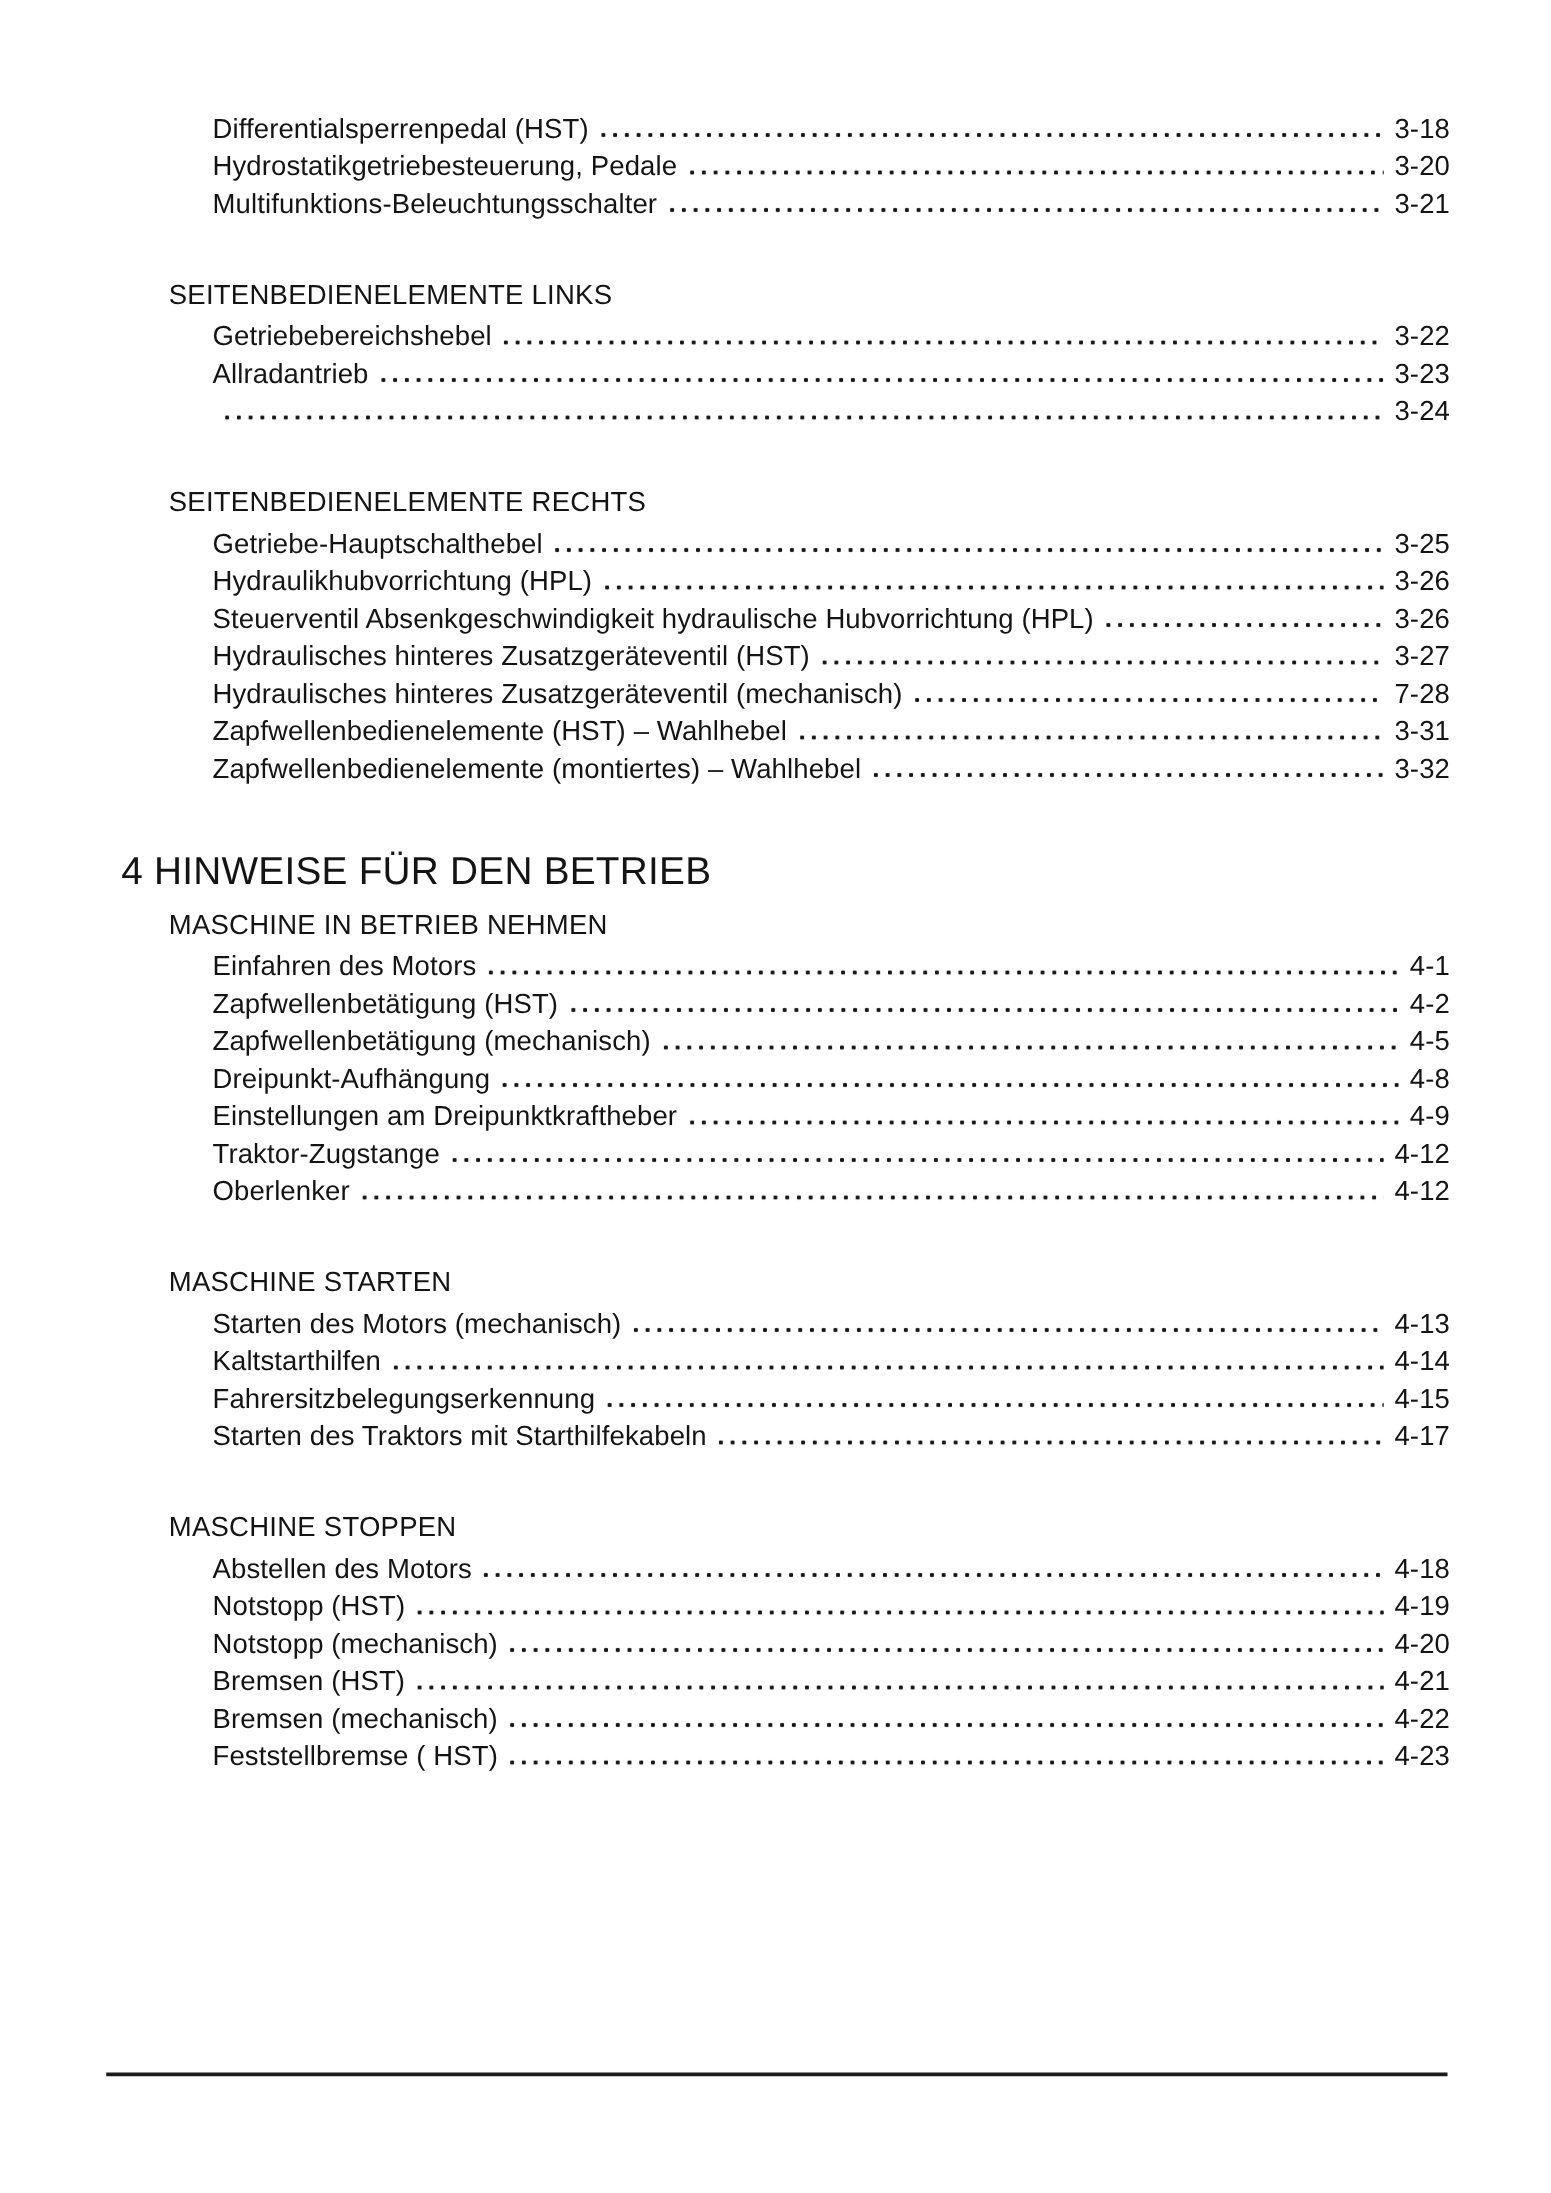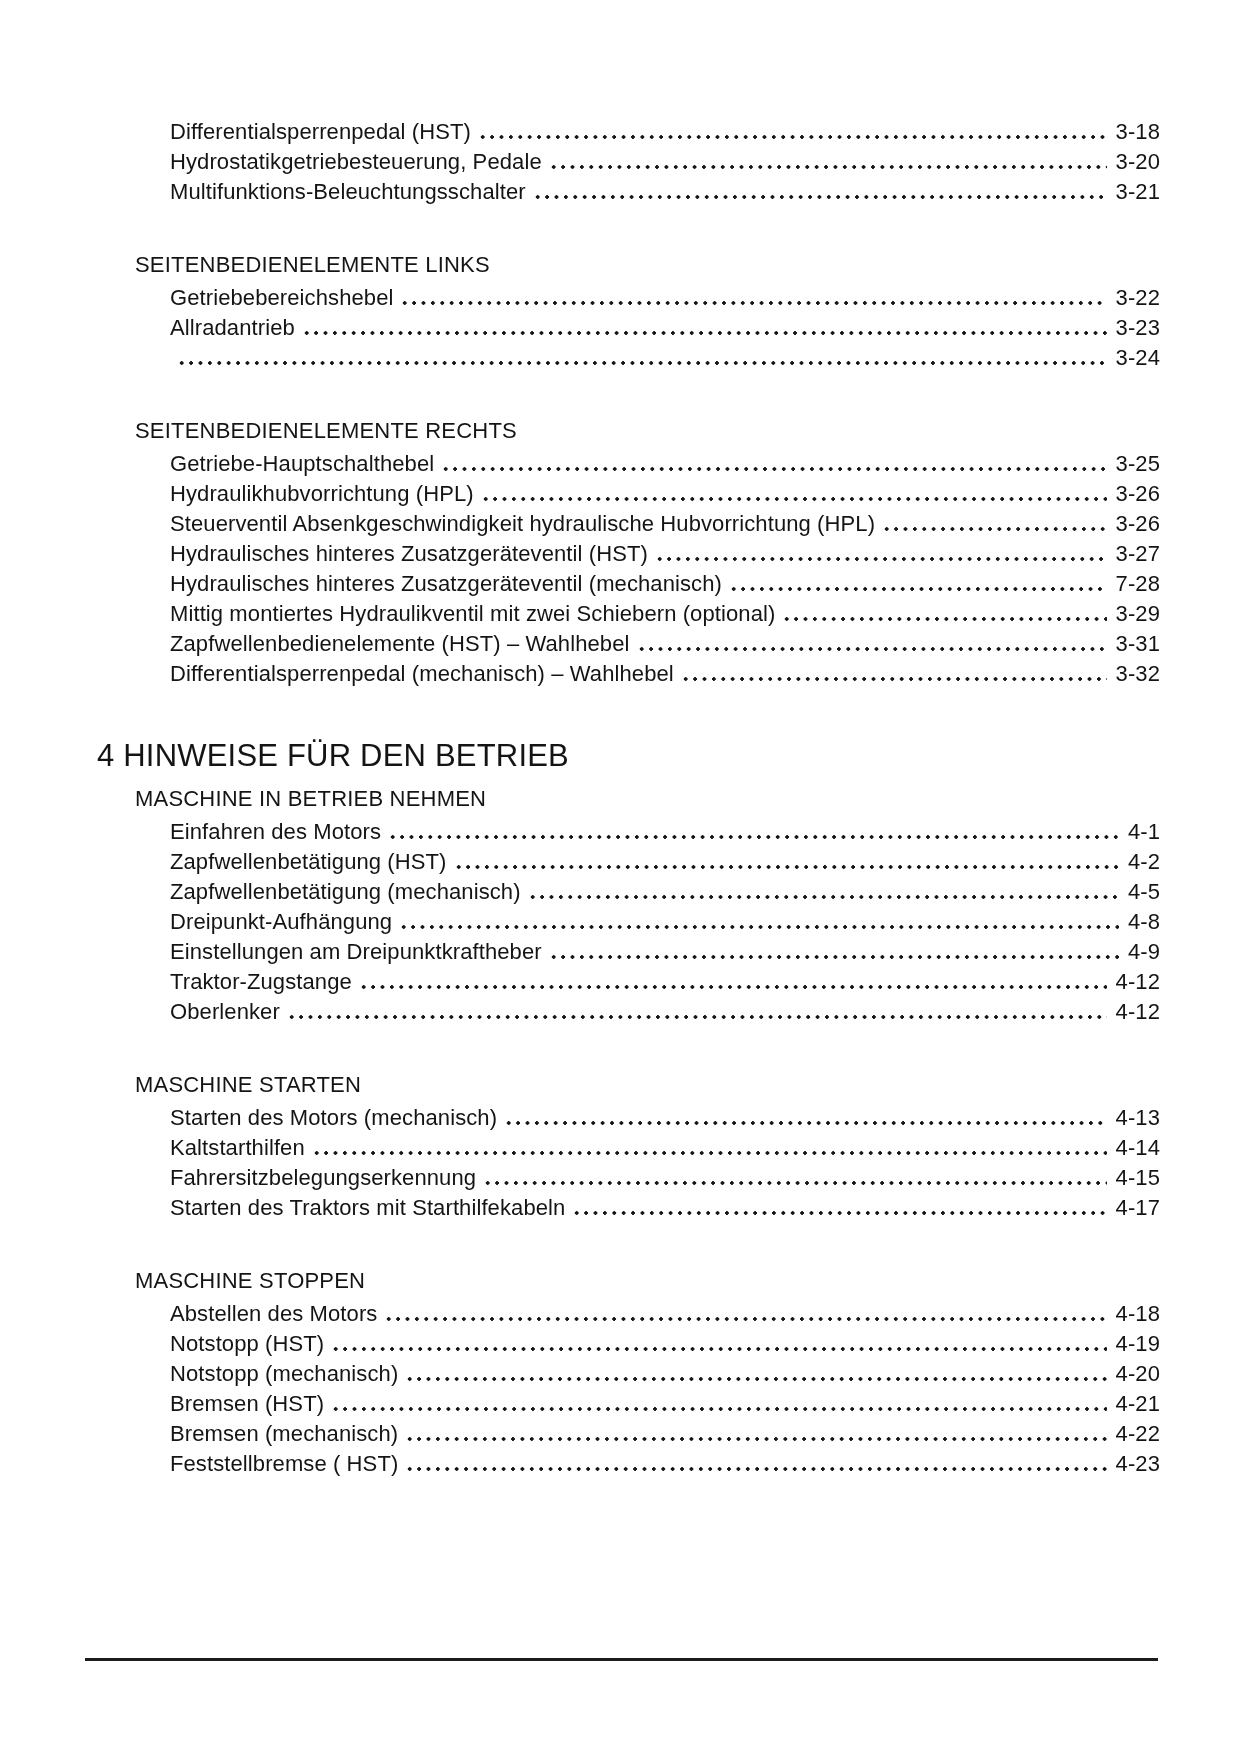--- a/index.html
+++ b/index.html
@@ -10,21 +10,21 @@
   .page {
     position: relative;
     width: 1241px;
     height: 1754px;
     background: #ffffff;
     color: #141414;
     font-family: "Liberation Sans", sans-serif;
     overflow: hidden;
   }
   .toc {
-    padding-top: 117px;
+    padding-top: 88px;
     margin-left: 97px;
     margin-right: 81px;
   }
   .toc-section { margin: 0; }
   .section-header {
     margin: 40px 0 0 38px;
     font-size: 22px;
     line-height: 36px;
     letter-spacing: 0.2px;
     white-space: nowrap;
@@ -126,31 +126,26 @@
           <span class="entry-title">Hydraulisches hinteres Zusatzgeräteventil (HST)</span>
           <span class="leader"></span>
           <span class="entry-page">3-27</span>
         </div>
         <div class="toc-entry">
           <span class="entry-title">Hydraulisches hinteres Zusatzgeräteventil (mechanisch)</span>
           <span class="leader"></span>
           <span class="entry-page">7-28</span>
         </div>
         <div class="toc-entry">
-          <span class="entry-title">Mittig montiertes Hydraulikventil mit zwei Schiebern (optional)</span>
-          <span class="leader"></span>
-          <span class="entry-page">3-29</span>
-        </div>
-        <div class="toc-entry">
           <span class="entry-title">Zapfwellenbedienelemente (HST) – Wahlhebel</span>
           <span class="leader"></span>
           <span class="entry-page">3-31</span>
         </div>
         <div class="toc-entry">
-          <span class="entry-title">Differentialsperrenpedal (mechanisch) – Wahlhebel</span>
+          <span class="entry-title">Zapfwellenbedienelemente (montiertes) – Wahlhebel</span>
           <span class="leader"></span>
           <span class="entry-page">3-32</span>
         </div>
       </section>
       <section class="toc-section chapter">
         <div class="chapter-header">4 HINWEISE FÜR DEN BETRIEB</div>
       </section>
       <section class="toc-section section">
         <div class="section-header">MASCHINE IN BETRIEB NEHMEN</div>
         <div class="toc-entry">

